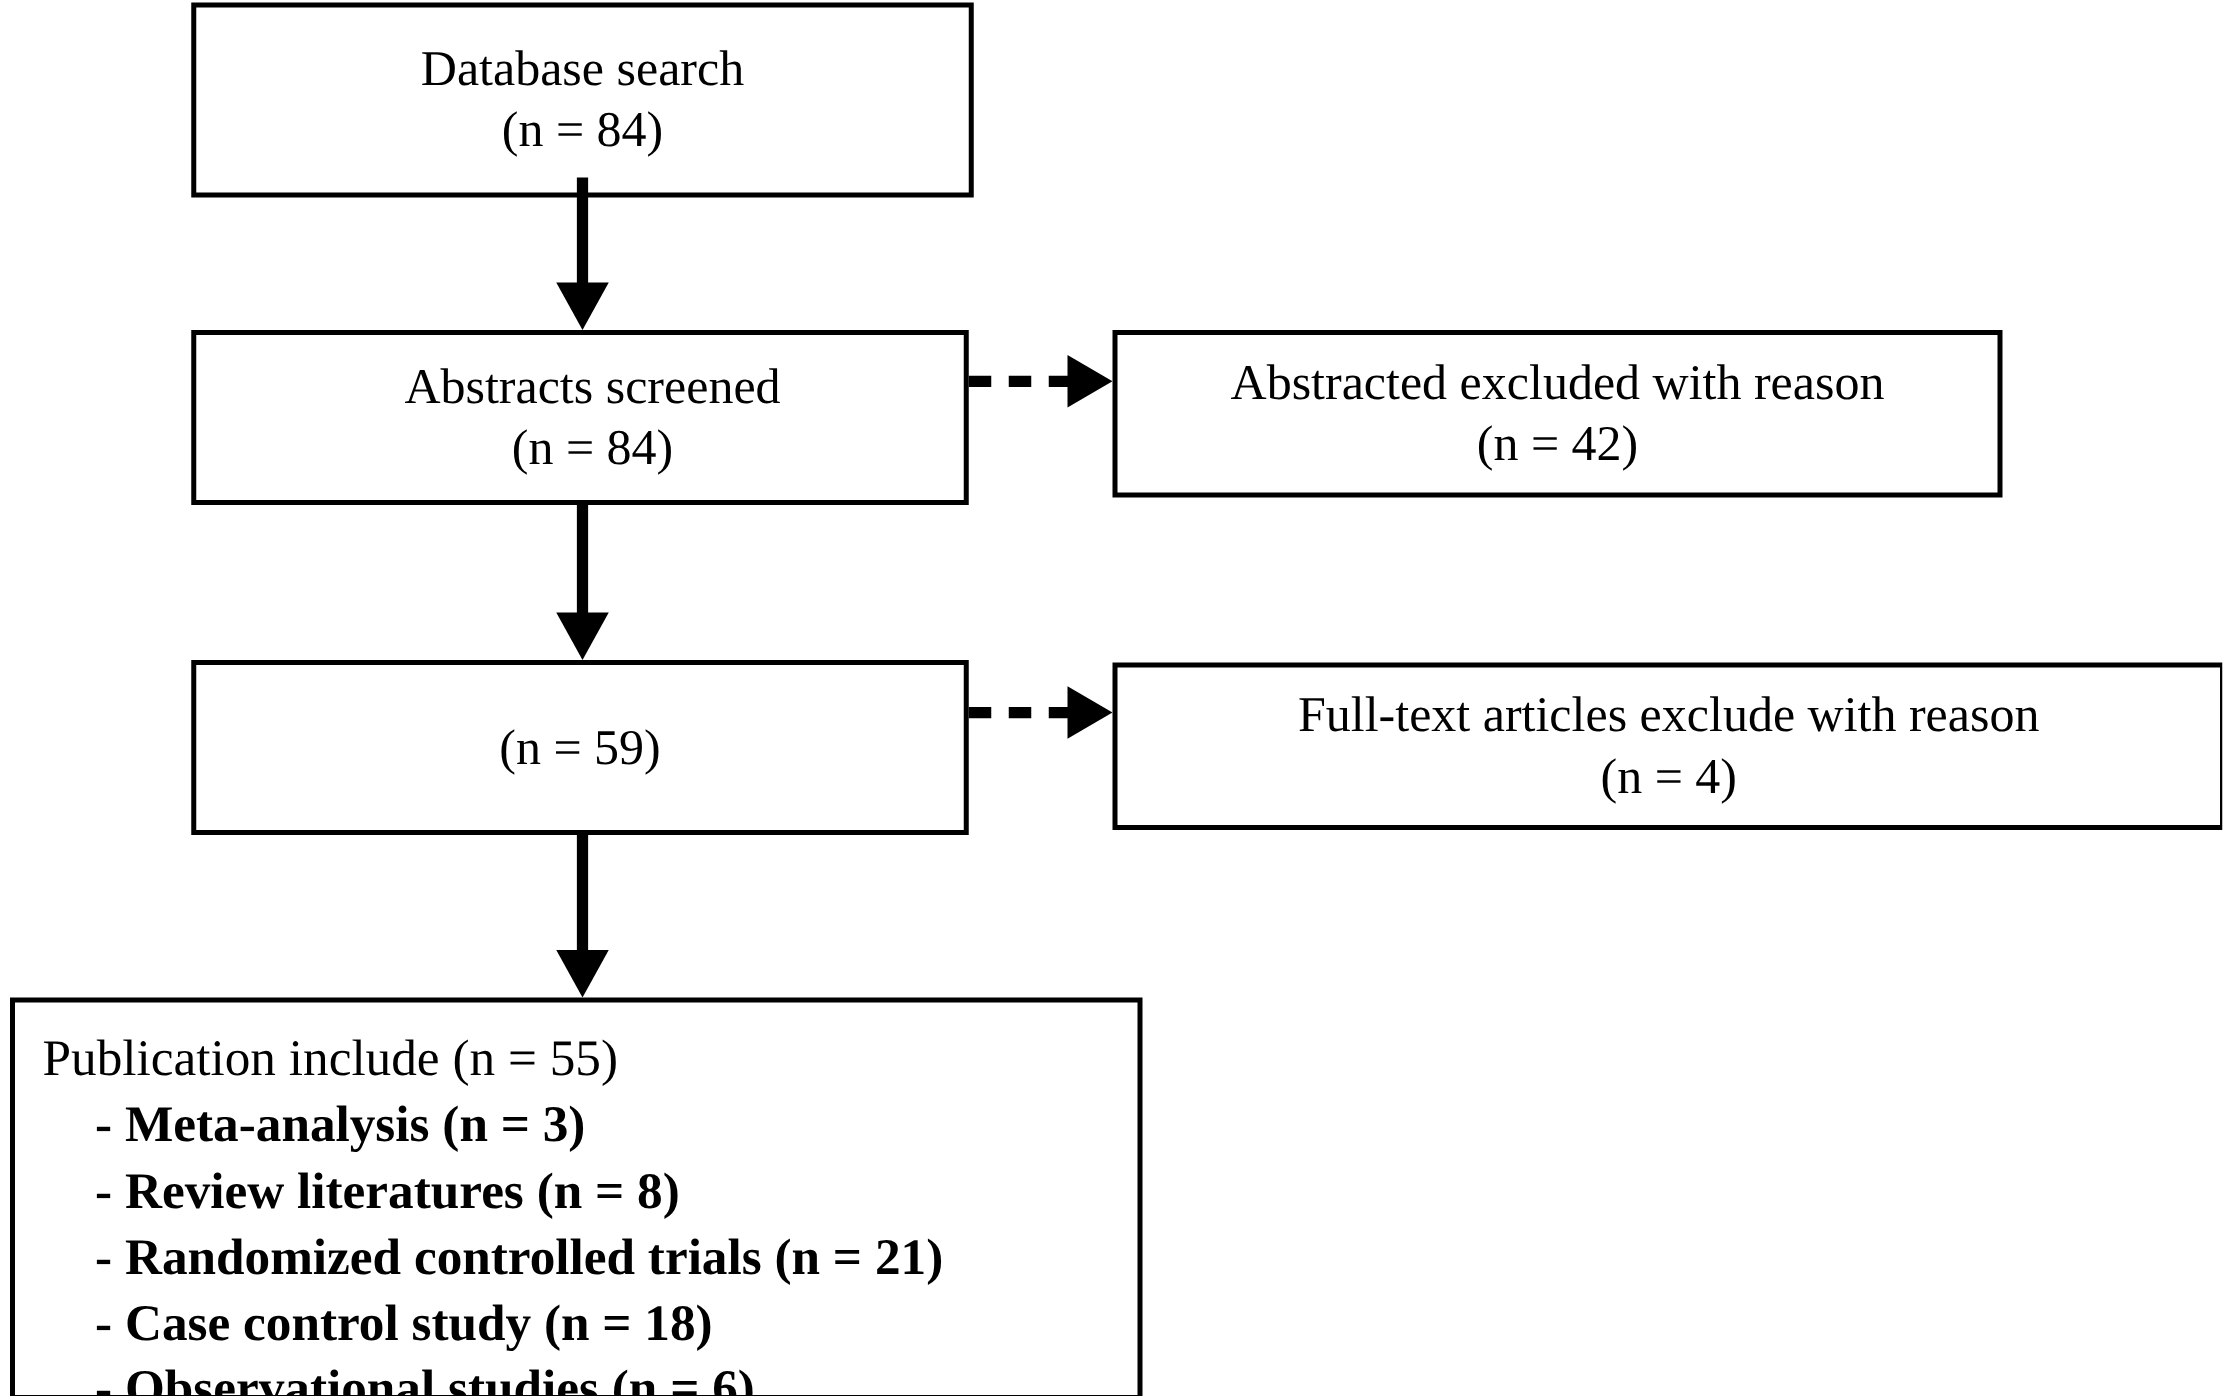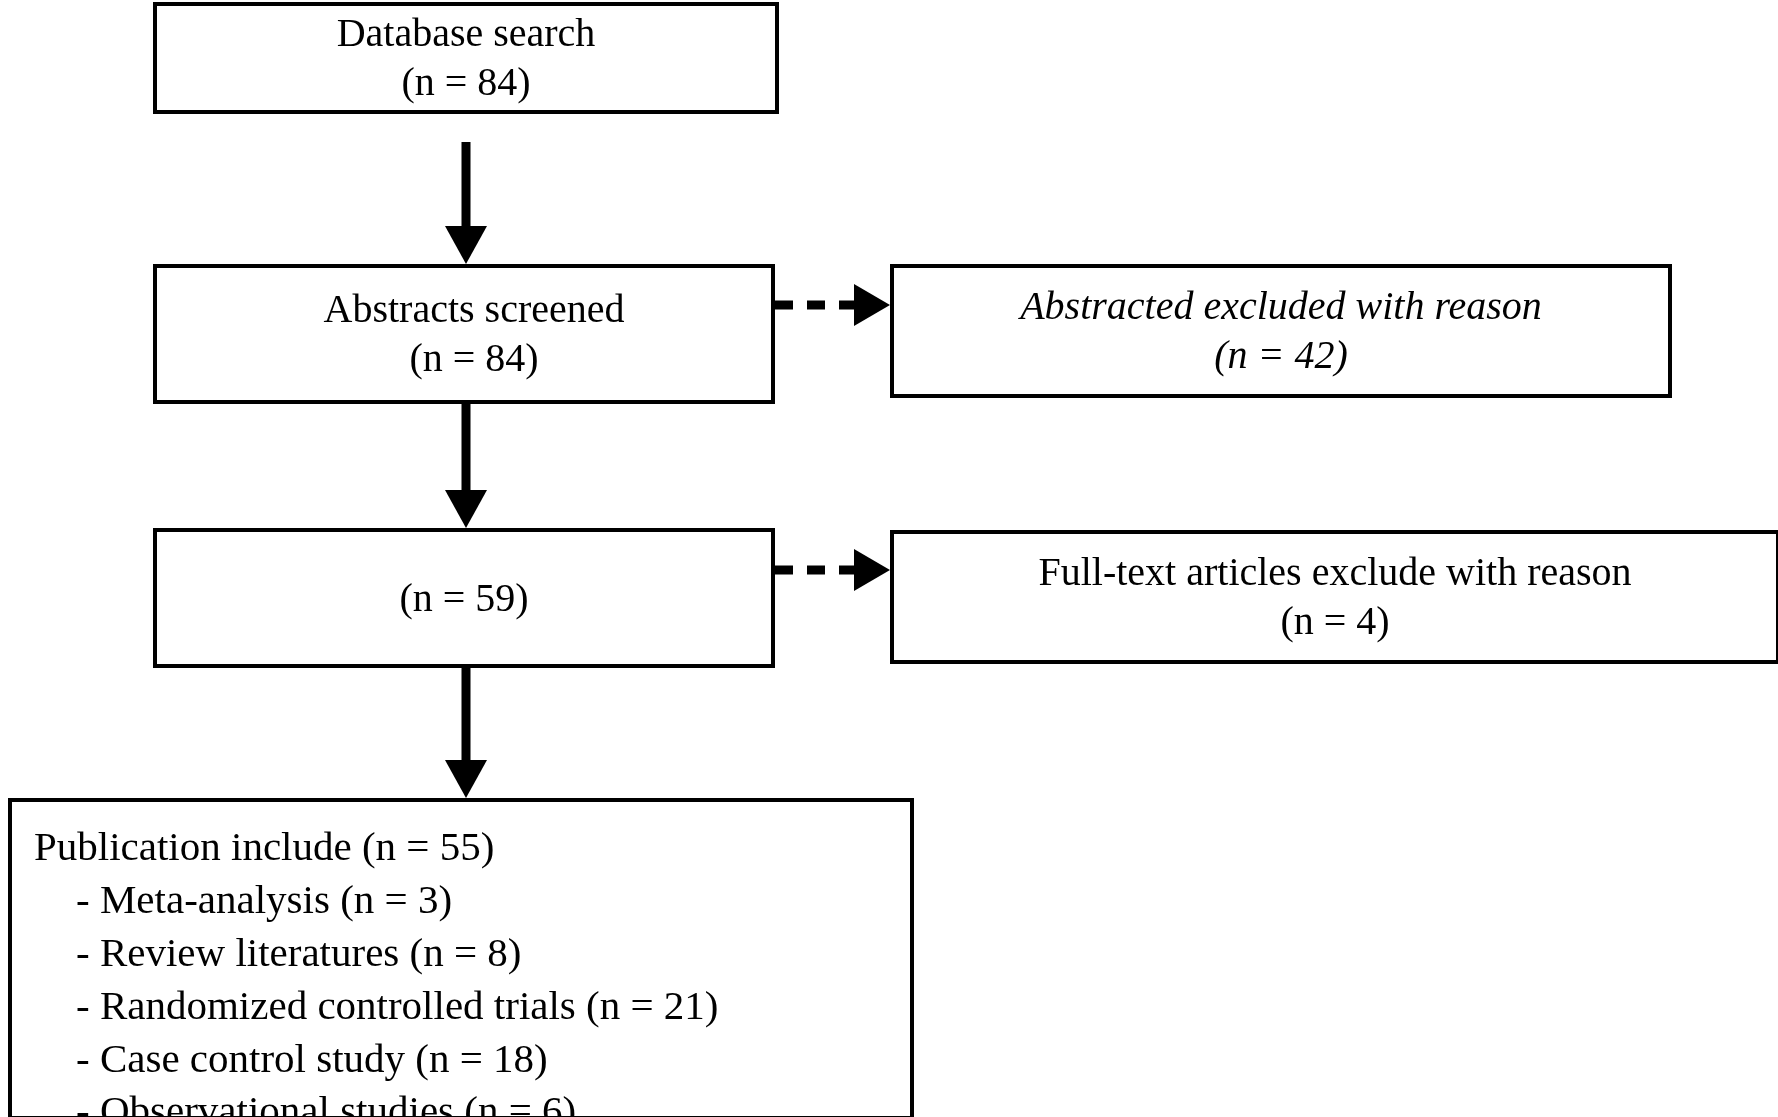--- a/index.html
+++ b/index.html
@@ -28,47 +28,47 @@
     text-align: center;
     line-height: 1.22;
     font-size: 40px;
   }
   .box-line {
     display: block;
     white-space: nowrap;
   }
   
   #box-database-search {
-    left: 153px;  top: 2px;   width: 626px;  height: 112px;
+    left: 153px;  top: 2px;   width: 626px;  height: 156px;
   }
   #box-abstracts-screened {
     left: 153px;  top: 264px; width: 622px;  height: 140px; padding-left: 20px;
   }
   #box-fulltext-assessed {
     left: 153px;  top: 528px; width: 622px;  height: 140px;
   }
   
   #box-abstracts-excluded {
-    left: 890px;  top: 264px; width: 782px;  height: 134px; font-style: italic;
+    left: 890px;  top: 264px; width: 712px;  height: 134px;
   }
   #box-fulltext-excluded {
     left: 890px;  top: 530px; width: 890px;  height: 134px;
   }
   
   #box-publication-include {
     left: 8px;   top: 798px;  width: 906px; height: 322px;
     align-items: flex-start;
     justify-content: flex-start;
     text-align: left;
     padding: 18px 0 0 22px;
     font-size: 41px;
     line-height: 1.29;
   }
   #box-publication-include .box-line { text-align: left; }
-  .sub-item { padding-left: 42px; }
+  .sub-item { padding-left: 42px; font-weight: bold; }
 
   
   .v-arrow {
     position: absolute;
     width: 0;
   }
   .v-arrow .shaft {
     position: absolute;
     left: 0;
     top: 0;

